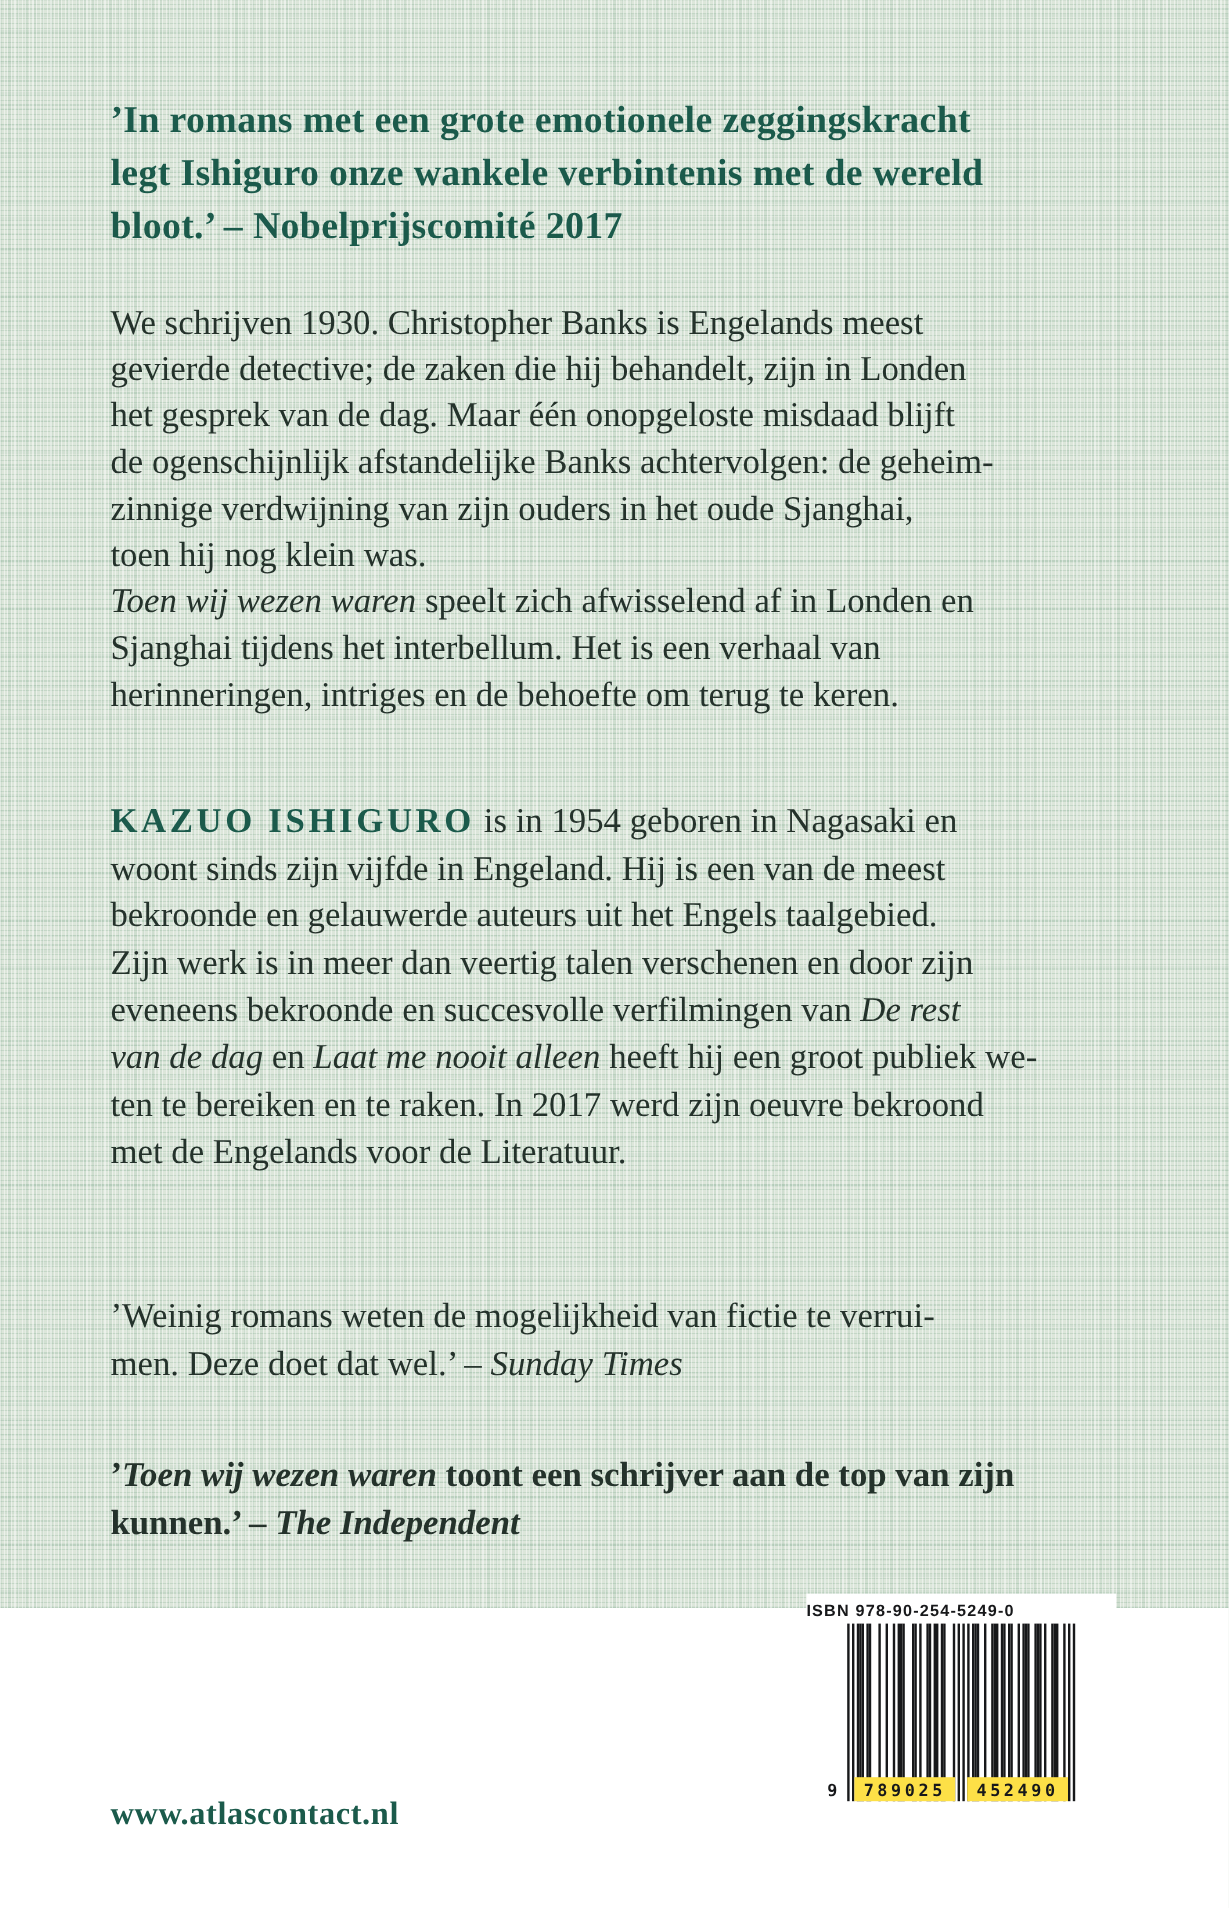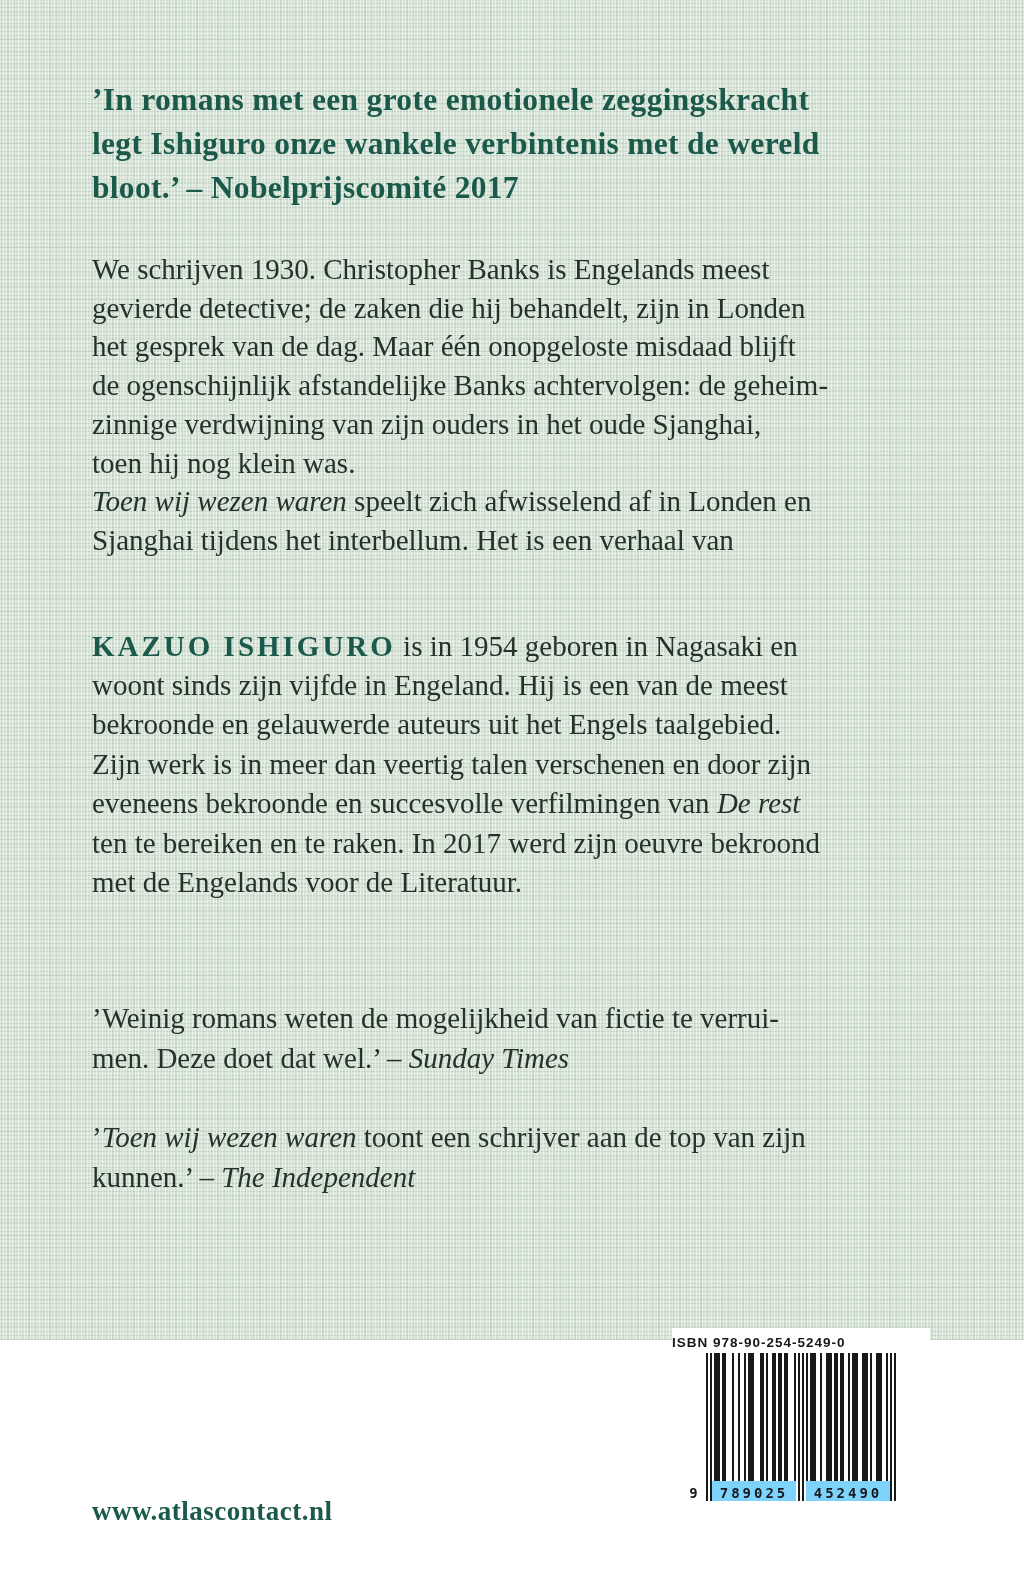--- a/index.html
+++ b/index.html
@@ -45,22 +45,22 @@
   }
   .blk-bio{
     margin-top:67px;
     font-size:29px;line-height:39.4px;
   }
   .blk-sunday{
     margin-top:96px;
     font-size:29px;line-height:40px;
   }
   .blk-indep{
-    margin-top:39px;
-    font-size:29px;line-height:40px;
+    margin-top:52px;
+    font-size:29px;line-height:40px;font-weight:bold;
   }
   .footer-url{
     position:absolute;left:92px;top:1496px;
     color:var(--teal);font-weight:bold;
     font-size:27px;letter-spacing:.5px;
   }
   
   .barcode-box{
     position:absolute;left:672px;top:1328px;
     width:258px;height:197px;
@@ -78,21 +78,21 @@
     position:relative;
     width:190px;height:148px;
     margin:3px auto 0;
     display:flex;align-items:stretch;
   }
   .module{width:2px;height:148px;}
   .module.black{background:#17181a;}
   .dgroup{
     position:absolute;
     height:20px;bottom:0;
-    background:#7dd3fc;
+    background:#fde047;
     display:flex;align-items:flex-end;justify-content:center;
     font-family:"DejaVu Sans Mono", monospace;
     font-weight:bold;font-size:14px;color:#17181a;
     letter-spacing:3px;
   }
   .dgroup.g0{left:-18px;width:14px;background:transparent;}
   .dgroup.g1{left:6px;width:84px;}
   .dgroup.g2{left:100px;width:84px;text-align:center;}
 </style>
 </head>
@@ -108,27 +108,29 @@
       </p>
     <p class="blk blk-synopsis">
         <span class="ln"><span>We schrijven 1930. Christopher Banks is Engelands meest</span></span>
         <span class="ln"><span>gevierde detective; de zaken die hij behandelt, zijn in Londen</span></span>
         <span class="ln"><span>het gesprek van de dag. Maar één onopgeloste misdaad blijft</span></span>
         <span class="ln"><span>de ogenschijnlijk afstandelijke Banks achtervolgen: de geheim-</span></span>
         <span class="ln"><span>zinnige verdwijning van zijn ouders in het oude Sjanghai,</span></span>
         <span class="ln"><span>toen hij nog klein was.</span></span>
         <span class="ln"><span class="italic">Toen wij wezen waren</span><span> speelt zich afwisselend af in Londen en</span></span>
         <span class="ln"><span>Sjanghai tijdens het interbellum. Het is een verhaal van</span></span>
+        <span class="ln"><span>herinneringen, intriges en de behoefte om terug te keren.</span></span>
       </p>
     <p class="blk blk-bio">
         <span class="ln"><span class="teal-caps">KAZUO ISHIGURO</span><span> is in 1954 geboren in Nagasaki en</span></span>
         <span class="ln"><span>woont sinds zijn vijfde in Engeland. Hij is een van de meest</span></span>
         <span class="ln"><span>bekroonde en gelauwerde auteurs uit het Engels taalgebied.</span></span>
         <span class="ln"><span>Zijn werk is in meer dan veertig talen verschenen en door zijn</span></span>
         <span class="ln"><span>eveneens bekroonde en succesvolle verfilmingen van </span><span class="italic">De rest</span></span>
+        <span class="ln"><span class="italic">van de dag</span><span> en </span><span class="italic">Laat me nooit alleen</span><span> heeft hij een groot publiek we-</span></span>
         <span class="ln"><span>ten te bereiken en te raken. In 2017 werd zijn oeuvre bekroond</span></span>
         <span class="ln"><span>met de Engelands voor de Literatuur.</span></span>
       </p>
     <p class="blk blk-sunday">
         <span class="ln"><span>’Weinig romans weten de mogelijkheid van fictie te verrui-</span></span>
         <span class="ln"><span>men. Deze doet dat wel.’ – </span><span class="italic">Sunday Times</span></span>
       </p>
     <p class="blk blk-indep">
         <span class="ln"><span>’</span><span class="italic">Toen wij wezen waren</span><span> toont een schrijver aan de top van zijn</span></span>
         <span class="ln"><span>kunnen.’ – </span><span class="italic">The Independent</span></span>

